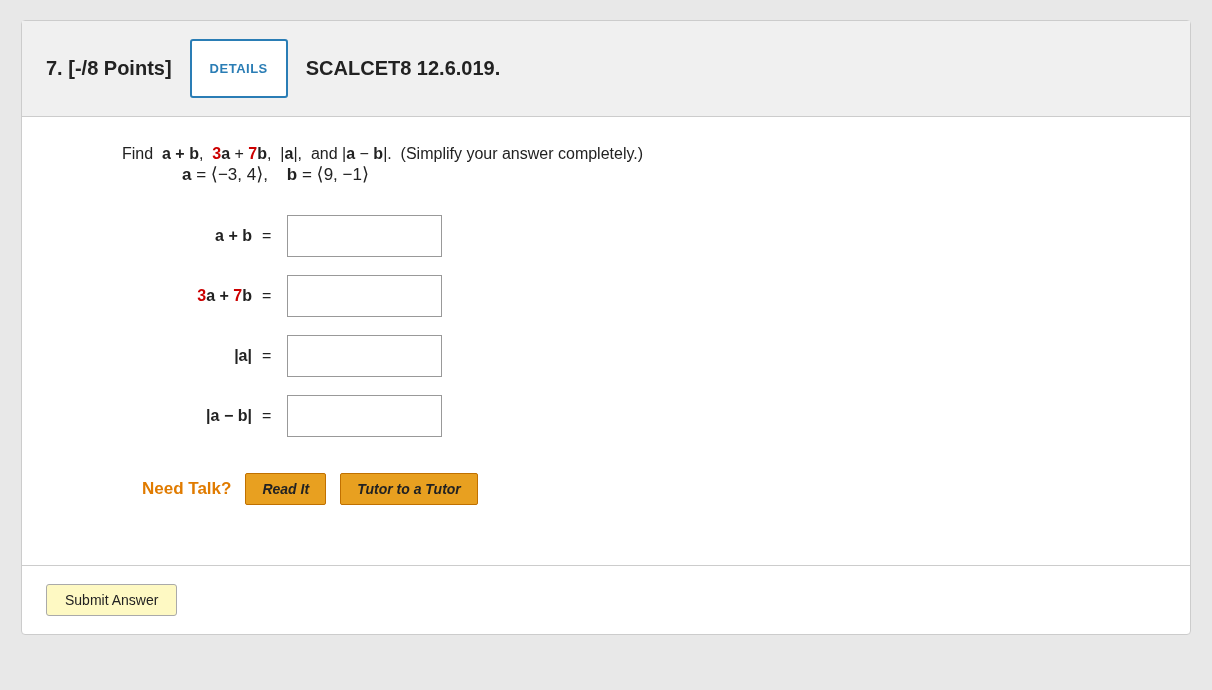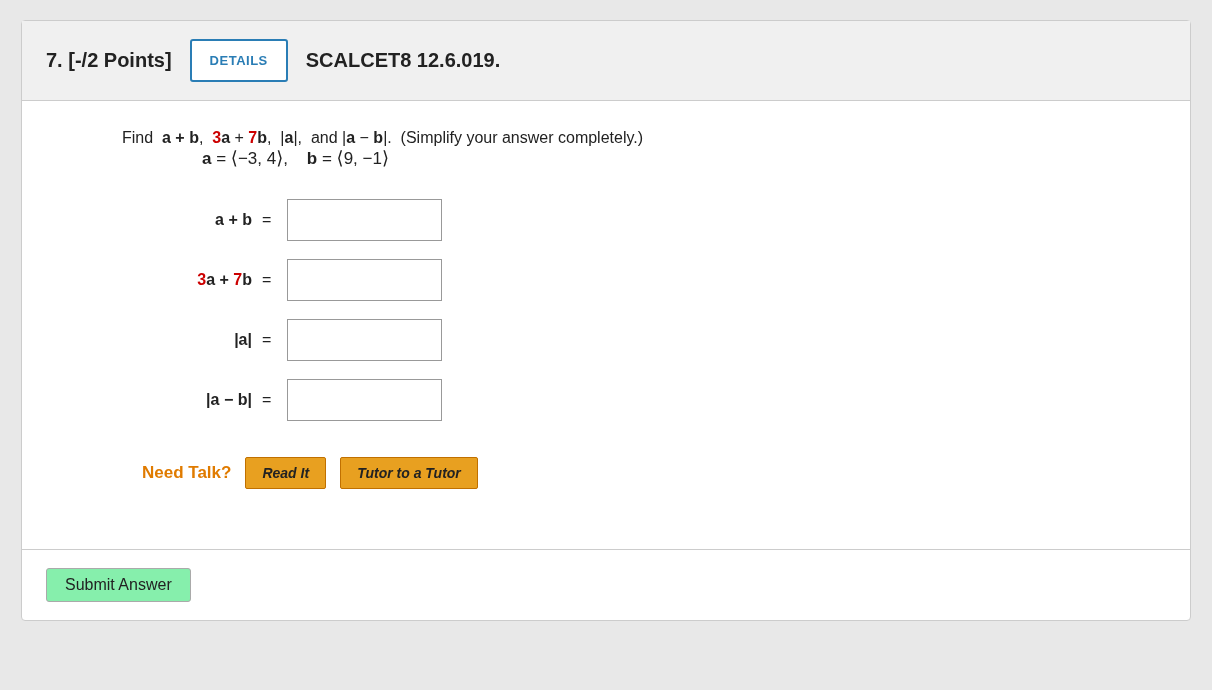--- a/index.html
+++ b/index.html
@@ -30,42 +30,42 @@
     }
     .problem-number {
       font-size: 20px;
       font-weight: bold;
       white-space: nowrap;
     }
     .details-btn {
       border: 2px solid #2a7db5;
       color: #2a7db5;
       background: #fff;
-      padding: 12px 18px;
+      padding: 20px 18px;
       font-size: 13px;
       font-weight: bold;
       border-radius: 3px;
       cursor: pointer;
       letter-spacing: 0.5px;
     }
     .problem-id {
       font-size: 20px;
       font-weight: bold;
     }
     .problem-body {
       padding: 28px 60px 30px 100px;
     }
     .find-text {
       font-size: 16px;
     }
     .find-text .red { color: #cc0000; font-weight: bold; }
     .vectors-line {
       font-size: 17px;
       margin-bottom: 30px;
-      margin-left: 80px;
+      margin-left: 60px;
     }
     .angle-bracket {
       font-size: 18px;
     }
     .equations-area {
       display: flex;
       flex-direction: column;
       gap: 18px;
       margin-bottom: 36px;
       margin-left: 20px;
@@ -113,38 +113,38 @@
       padding: 7px 16px;
       cursor: pointer;
       border-radius: 2px;
       font-style: italic;
     }
     .submit-area {
       border-top: 1px solid #ccc;
       padding: 18px 24px;
     }
     .submit-btn {
-      background: #86efac;
+      background: #fef9c3;
       border: 1px solid #aaa;
       color: #222;
-      font-size: 16px;
+      font-size: 14px;
       padding: 7px 18px;
       cursor: pointer;
       border-radius: 3px;
     }
   </style>
 </head>
 <body>
 
 <div class="page-wrapper">
 
   <div class="problem-header">
     <span class="problem-number">
       <span>7.</span>
-      <span style="font-weight:bold;">[-/2 Points]</span>
+      <span style="font-weight:bold;">[-/8 Points]</span>
     </span>
     <button class="details-btn">DETAILS</button>
     <span class="problem-id">SCALCET8 12.6.019.</span>
   </div>
 
   <div class="problem-body">
 
     <div class="find-text">
       Find &nbsp;<strong>a + b</strong>,&nbsp; <span class="red"><strong>3</strong></span><strong>a</strong> + <span class="red"><strong>7</strong></span><strong>b</strong>,&nbsp; |<strong>a</strong>|,&nbsp; and |<strong>a</strong> − <strong>b</strong>|.&nbsp; (Simplify your answer completely.)
     </div>

